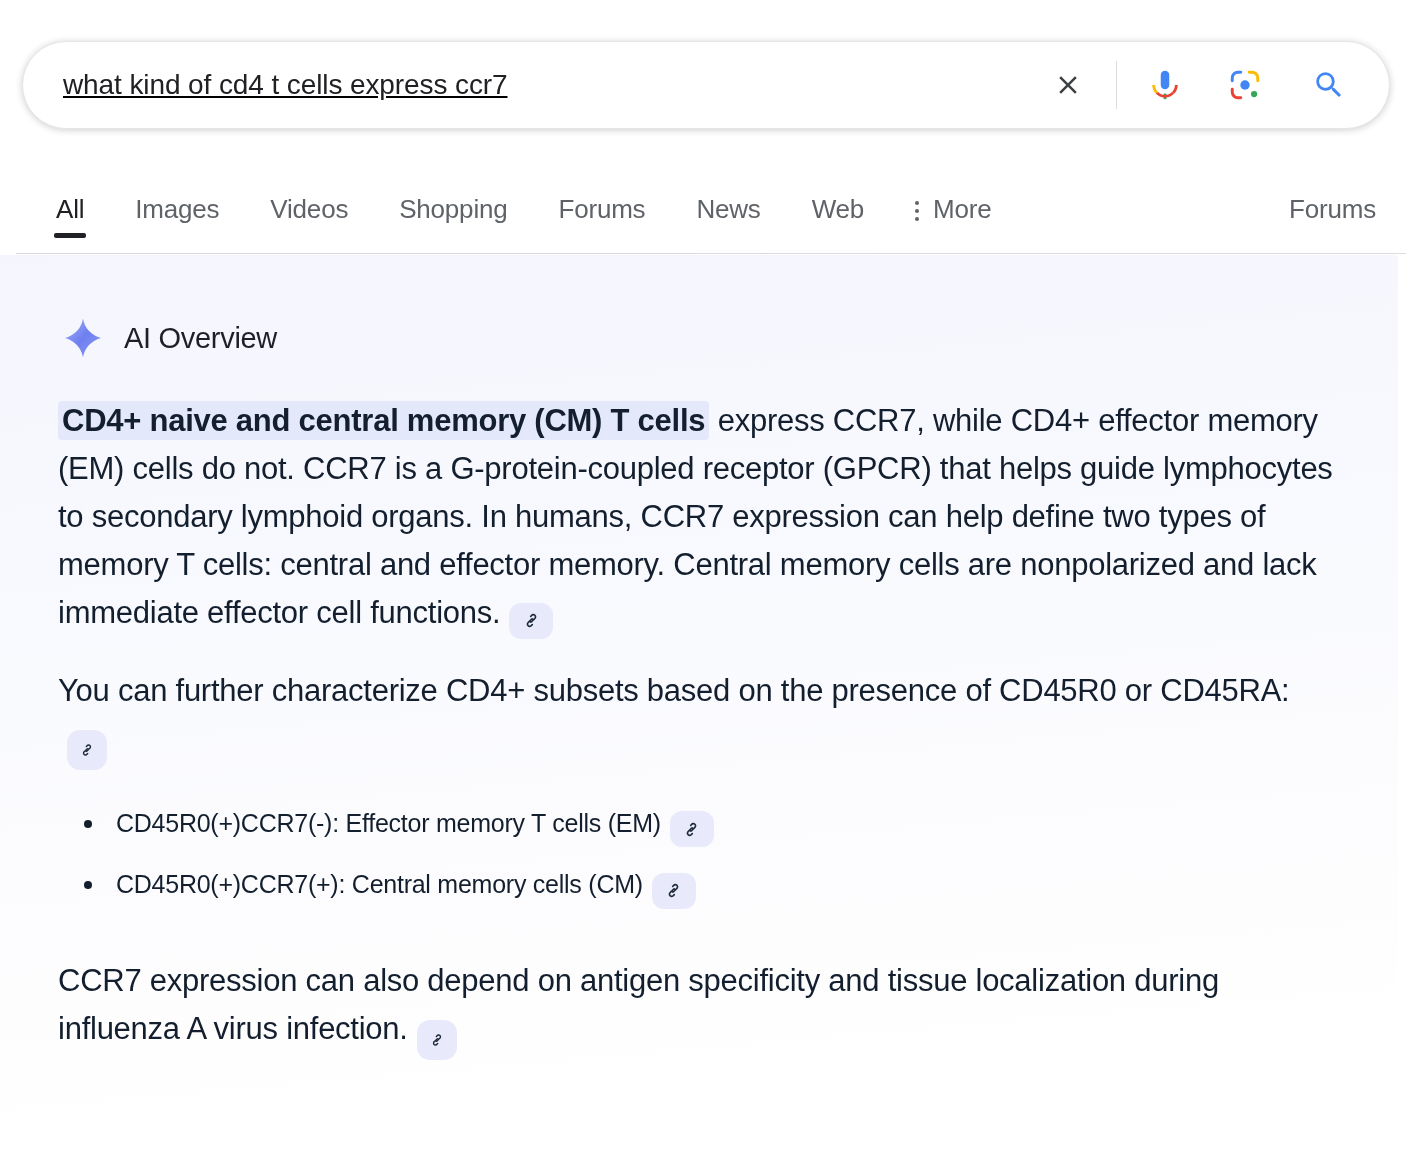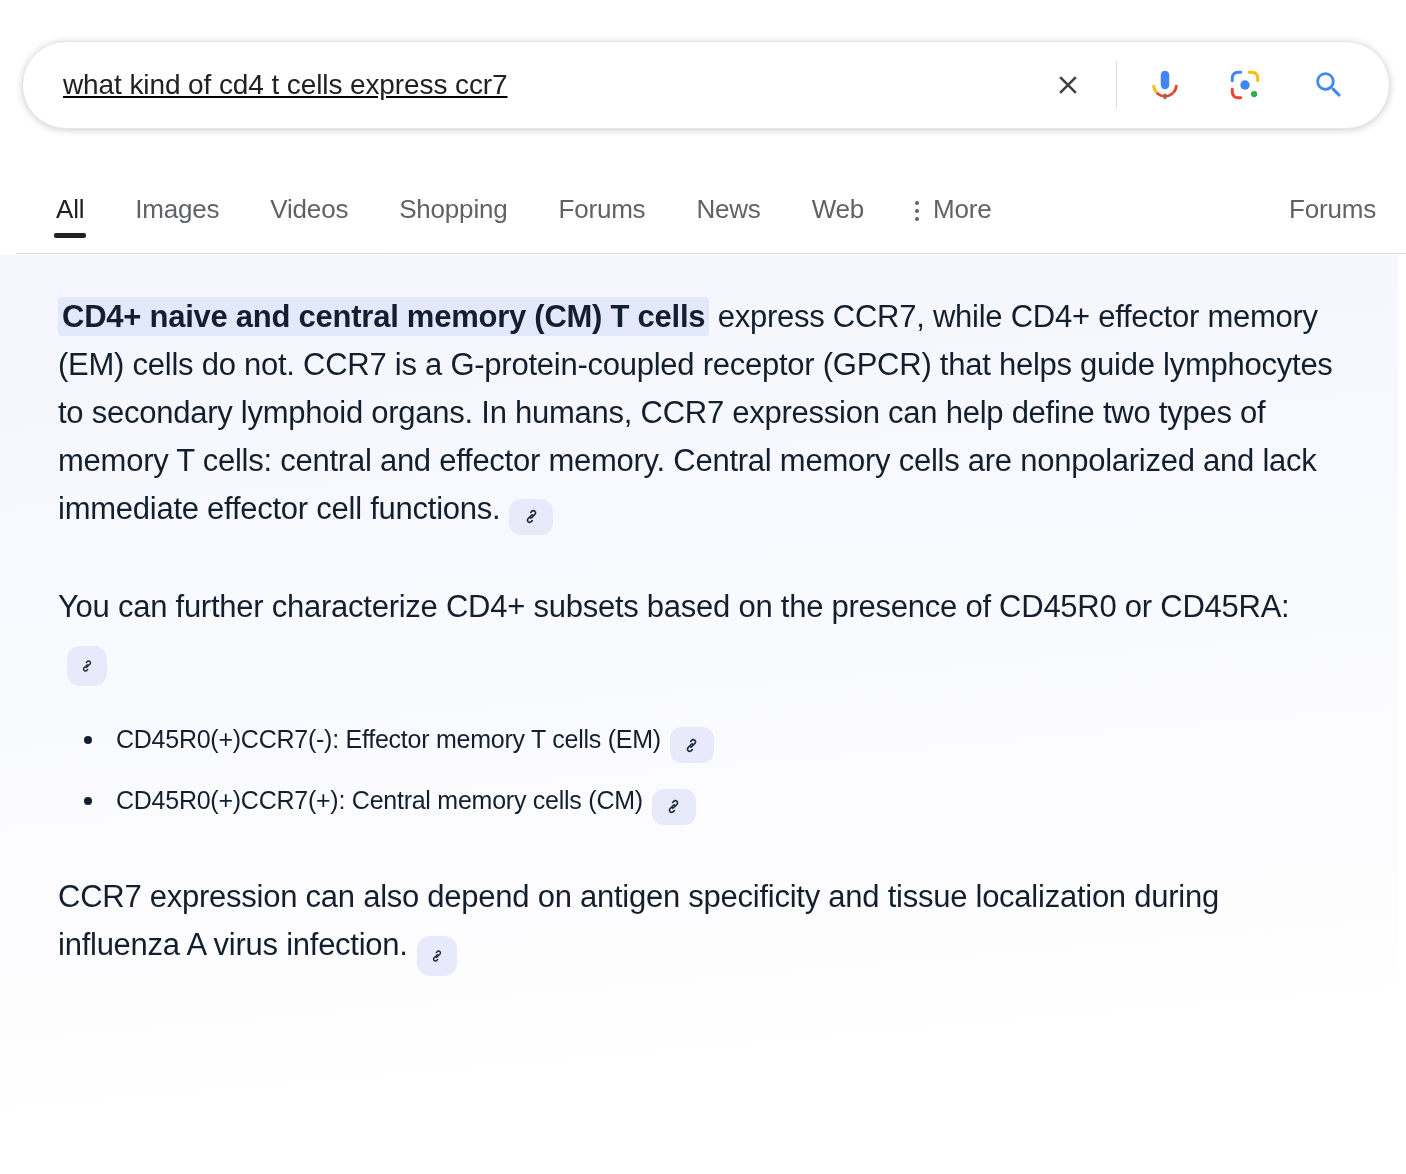--- a/index.html
+++ b/index.html
@@ -179,21 +179,21 @@
     padding: 0 60px 0 58px;
     color: #131f2e;
   }
   .ai-p {
     font-size: 31px;
     line-height: 48px;
     letter-spacing: -0.25px;
     margin: 0;
   }
   .p1 { margin-top: 38px; }
-  .p2 { margin-top: 48px; }
+  .p2 { margin-top: 28px; }
   .p3 { margin-top: 48px; }
 
   .hl {
     background: #e4e8fb;
     font-weight: 700;
     border-radius: 4px;
     padding: 2px 4px;
     box-decoration-break: clone;
     text-align: center;
     -webkit-box-decoration-break: clone;
@@ -304,20 +304,33 @@
           <i></i>
         </span>
       <span class="label">More</span>
     </div>
     <div class="nav-tools">Forums</div>
   </div>
 </div>
 
 <div class="ai-panel">
 
+  <div class="ai-header">
+    <svg class="ai-sparkle" viewBox="0 0 24 24">
+      <defs>
+        <linearGradient id="sparkGrad" x1="0" y1="0" x2="1" y2="1">
+          <stop offset="0%" stop-color="#a6b4f7"></stop>
+          <stop offset="50%" stop-color="#6e7ff0"></stop>
+          <stop offset="100%" stop-color="#8e9cf5"></stop>
+        </linearGradient>
+      </defs>
+      <path d="M12 0.8c0.9 5.6 4.6 9.4 10.2 11.2-5.6 1.8-9.3 5.6-10.2 11.2-0.9-5.6-4.6-9.4-10.2-11.2C7.4 10.2 11.1 6.4 12 0.8z" fill="url(#sparkGrad)"></path>
+    </svg>
+    <span class="ai-title">AI Overview</span>
+  </div>
 
   <div class="ai-body">
 
     <p class="ai-p p1"><span class="hl">CD4+ naive and central memory (CM) T cells</span><span> express CCR7, while CD4+ effector memory (EM) cells do not. CCR7 is a G-protein-coupled receptor (GPCR) that helps guide lymphocytes to secondary lymphoid organs. In humans, CCR7 expression can help define two types of memory T cells: central and effector memory. Central memory cells are nonpolarized and lack immediate effector cell functions.</span><span class="cite">
           <svg viewBox="0 0 24 24" aria-hidden="true">
             <path d="M10.6 13.4a1 1 0 0 0 1.4 0l3.6-3.6a2.5 2.5 0 1 0-3.5-3.5l-1 1" stroke="#1f2a37" stroke-width="1.9" fill="none" stroke-linecap="round"></path>
             <path d="M13.4 10.6a1 1 0 0 0-1.4 0l-3.6 3.6a2.5 2.5 0 1 0 3.5 3.5l1-1" stroke="#1f2a37" stroke-width="1.9" fill="none" stroke-linecap="round"></path>
           </svg>
         </span></p>
 

